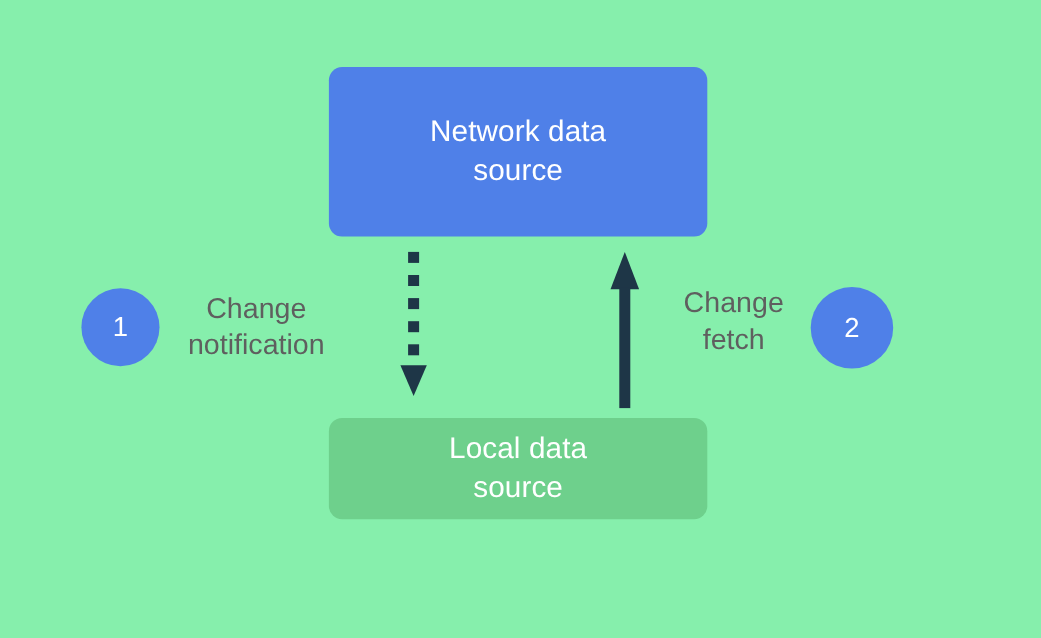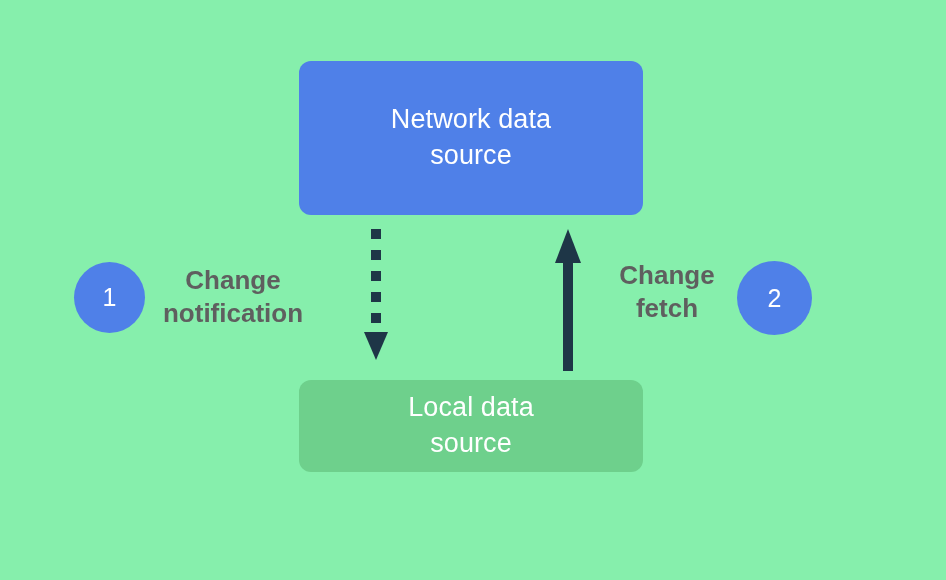--- a/index.html
+++ b/index.html
@@ -68,21 +68,21 @@
     width: 75px;
     height: 74px;
   }
   .edge-label {
     position: absolute;
     color: #5f5f5f;
     font-size: 26px;
     line-height: 1.27;
     text-align: center;
     white-space: pre-line;
-    font-weight: 700;
+    font-weight: 400;
   }
   #label-change-notification {
     left: 152px;
     top: 264px;
     width: 162px;
   }
   #label-change-fetch {
     left: 592px;
     top: 259px;
     width: 150px;

